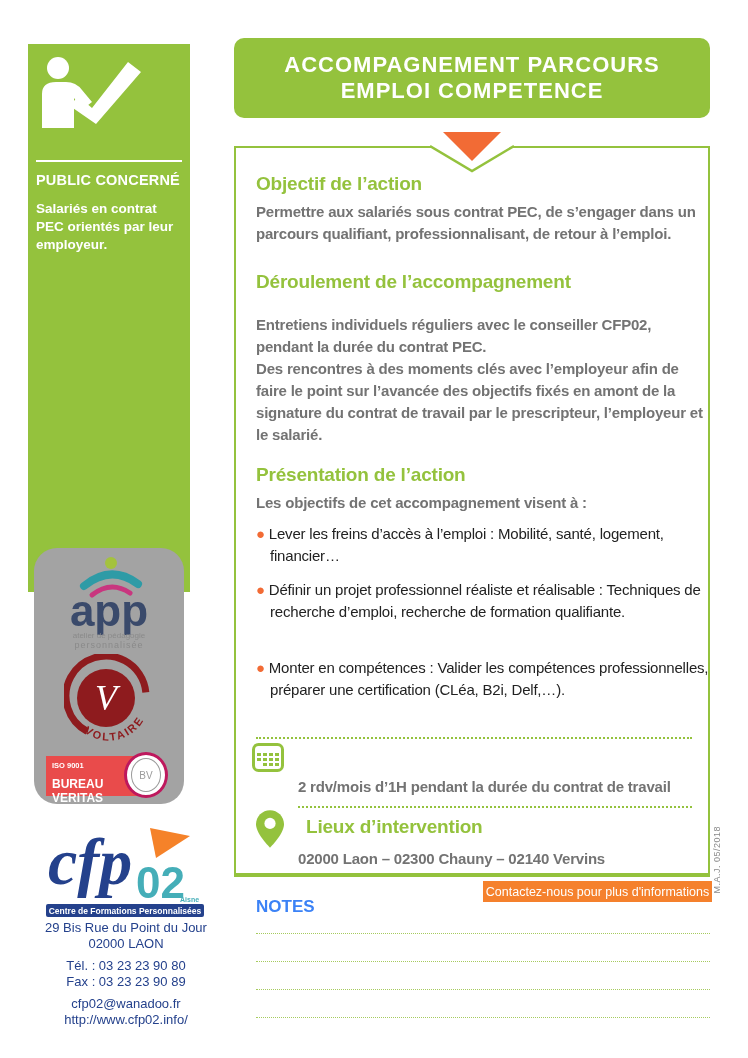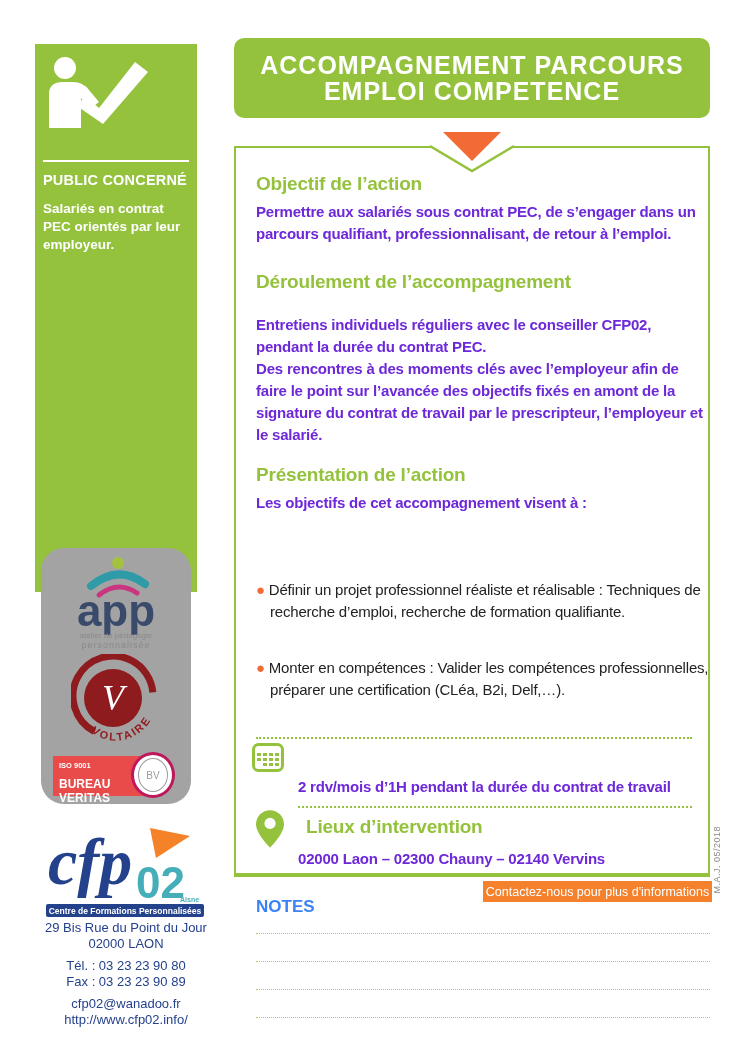--- a/index.html
+++ b/index.html
@@ -1,21 +1,21 @@
 <!DOCTYPE html>
 <html><head>
 <meta charset="utf-8">
 <style>
   html,body{margin:0;padding:0;background:#fff;}
   .page{position:relative;width:748px;height:1058px;background:#fff;overflow:hidden;
         font-family:"Liberation Sans",sans-serif;}
   .abs{position:absolute;}
 
   
-  .sidebar{left:35px;top:44px;width:162px;height:548px;background:#94C23D;}
+  .sidebar{left:28px;top:44px;width:162px;height:548px;background:#94C23D;}
   .sb-icon{left:6px;top:10px;width:118px;height:74px;}
   .sb-divider{left:8px;top:116px;width:146px;height:2px;background:#fff;}
   .sb-heading{left:8px;top:128px;width:150px;color:#fff;font-size:14.5px;font-weight:bold;letter-spacing:0.2px;}
   .sb-text{left:8px;top:156px;width:146px;color:#fff;font-size:13.5px;font-weight:bold;line-height:18px;}
   .logo-box{left:6px;top:504px;width:150px;height:256px;background:#a3a3a3;border-radius:23px;}
   .applogo{left:20px;top:8px;width:110px;height:96px;}
   .voltaire{left:30px;top:106px;width:90px;height:90px;}
   .veritas{left:12px;top:204px;width:126px;height:46px;}
   .veritas-red{position:absolute;left:0;top:4px;width:96px;height:40px;background:#E94B4B;
                color:#fff;padding:5px 0 0 6px;box-sizing:border-box;}
@@ -29,28 +29,28 @@
                 display:flex;align-items:center;justify-content:center;color:#9B9B9B;font-size:10px;}
 
   
   .cfp-logo{left:44px;top:820px;width:162px;height:98px;}
   .addr{left:10px;top:920px;width:232px;text-align:center;color:#24418C;font-size:13px;line-height:16px;}
   .addr .grp{margin-bottom:6px;}
 
   
   .header-banner{left:234px;top:38px;width:476px;height:80px;background:#94C23D;border-radius:10px;
                  display:flex;flex-direction:column;align-items:center;justify-content:center;}
-  .header-banner div{color:#fff;font-size:25px;font-weight:bold;letter-spacing:1px;line-height:26px;}
+  .header-banner div{color:#fff;font-size:22px;font-weight:bold;letter-spacing:1px;line-height:26px;}
 
   
   .main-box{left:234px;top:146px;width:476px;height:731px;box-sizing:border-box;
             border:2px solid #94C23D;border-bottom:4px solid #94C23D;background:#fff;}
   .notch{left:430px;top:126px;width:84px;height:48px;z-index:5;}
   .h2{position:absolute;color:#94C23D;font-size:19px;font-weight:bold;letter-spacing:-0.2px;}
-  .body-b{position:absolute;color:#6d28d9;font-size:15px;font-weight:bold;line-height:22px;letter-spacing:-0.2px;width:448px;}
+  .body-b{position:absolute;color:#737373;font-size:15px;font-weight:bold;line-height:22px;letter-spacing:-0.2px;width:448px;}
   .body-r{position:absolute;color:#222;font-size:15px;line-height:22px;letter-spacing:-0.2px;width:448px;}
   .bullet{padding-left:14px;text-indent:-14px;}
   .bullet .dot{color:#F26B35;font-size:15px;}
   .dotline{position:absolute;border-top:2px dotted #94C23D;height:0;}
   .ico{position:absolute;}
   .s-objectif-h{left:20px;top:25px;}
   .s-objectif-p{left:20px;top:53px;}
   .s-deroulement-h{left:20px;top:123px;}
   .s-deroulement-p1{left:20px;top:166px;}
   .s-deroulement-p2{left:20px;top:210px;}
@@ -158,20 +158,23 @@
     <div class="h2 s-objectif-h">Objectif de l’action</div>
     <div class="body-b s-objectif-p">Permettre aux salariés sous contrat PEC, de s’engager dans un parcours qualifiant, professionnalisant, de retour à l’emploi.</div>
 
     <div class="h2 s-deroulement-h">Déroulement de l’accompagnement</div>
     <div class="body-b s-deroulement-p1">Entretiens individuels réguliers avec le conseiller CFP02, pendant la durée du contrat PEC.</div>
     <div class="body-b s-deroulement-p2">Des rencontres à des moments clés avec l’employeur afin de faire le point sur l’avancée des objectifs fixés en amont de la signature du contrat de travail par le prescripteur, l’employeur et le salarié.</div>
 
     <div class="h2 s-presentation-h">Présentation de l’action</div>
     <div class="body-b s-intro">Les objectifs de cet accompagnement visent à :</div>
 
+    <div class="body-r bullet s-b1">
+      <span class="dot">● </span><span>Lever les freins d’accès à l’emploi : Mobilité, santé, logement, financier…</span>
+    </div>
     <div class="body-r bullet s-b2">
       <span class="dot">● </span><span>Définir un projet professionnel réaliste et réalisable : Techniques de recherche d’emploi, recherche de formation qualifiante.</span>
     </div>
     <div class="body-r bullet s-b3">
       <span class="dot">● </span><span>Monter en compétences : Valider les compétences professionnelles, préparer une certification (CLéa, B2i, Delf,…).</span>
     </div>
 
     <div class="dotline div1"></div>
 
     <svg class="ico cal-ico" viewBox="0 0 32 30">

